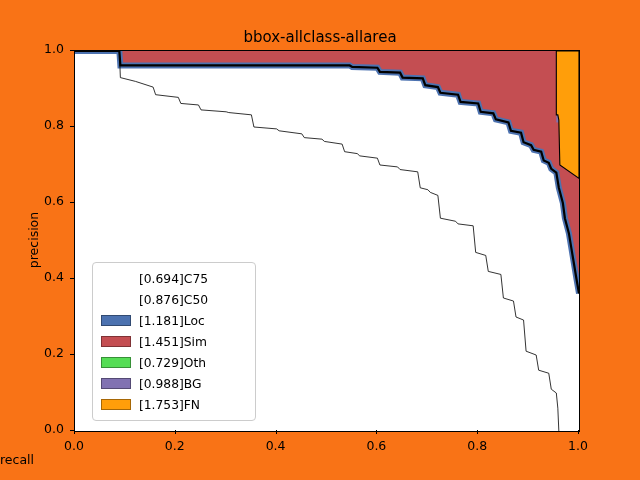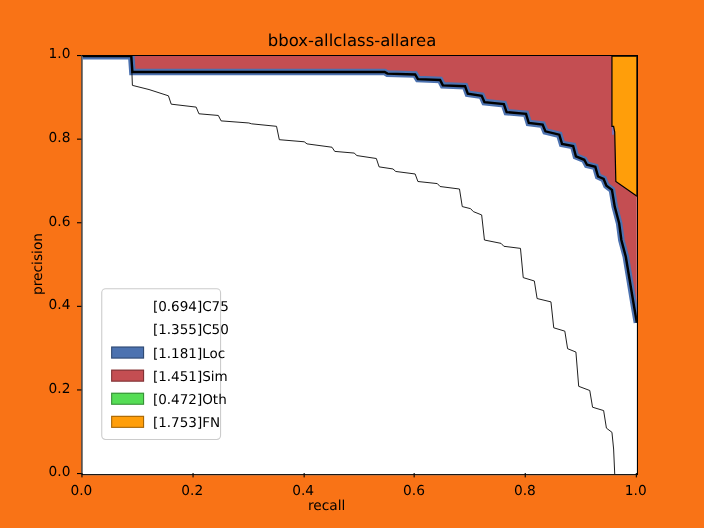--- a/index.html
+++ b/index.html
@@ -27,35 +27,35 @@
   .ticklabel-x{
     position:absolute;top:388px;font-size:12.5px;color:#000;
     text-align:center;width:60px;margin-left:-30px;
   }
   .ticklabel-y{
     position:absolute;left:-12px;font-size:12.5px;color:#000;
     text-align:right;width:60px;margin-left:-60px;margin-top:-9px;
   }
 
   #xlabel{
-    position:absolute;left:0;top:452px;width:594px;text-align:center;
+    position:absolute;left:0;top:452px;width:594px;text-align:left;
     font-size:12.5px;color:#000;
   }
   #ylabel{
     position:absolute;left:0;top:0;width:380px;
     font-size:12.5px;color:#000;text-align:center;
     transform:rotate(-90deg);transform-origin:0 0;
   }
   #ylabel-wrap{position:absolute;left:26px;top:430px;width:0;height:0;}
 
   
   #legend{
     position:absolute;left:92px;top:262px;
     background:#ffffff;border:1px solid #cccccc;border-radius:4px;
-    padding:5px 8px 5px 8px;box-sizing:border-box;width:109px;
+    padding:5px 8px 5px 8px;box-sizing:border-box;width:164px;
   }
   .legend-row{
     display:flex;align-items:center;height:21px;
   }
   .legend-swatch{
     width:30px;height:11px;flex:0 0 30px;margin-right:8px;
     border:0.7px solid rgba(0,0,0,0.35);box-sizing:border-box;
   }
   .legend-swatch.blank{border:none;background:transparent;}
   .legend-text{font-size:12.3px;color:#000;white-space:nowrap;}
@@ -112,33 +112,37 @@
     <div id="ylabel">precision</div>
   </div>
 
   <div id="legend">
       <div class="legend-row">
         <span class="legend-swatch blank"></span>
         <span class="legend-text">[0.694]C75</span>
       </div>
       <div class="legend-row">
         <span class="legend-swatch blank"></span>
-        <span class="legend-text">[1.355]C50</span>
+        <span class="legend-text">[0.876]C50</span>
       </div>
       <div class="legend-row">
         <span class="legend-swatch" style="background: rgb(76, 114, 176);"></span>
         <span class="legend-text">[1.181]Loc</span>
       </div>
       <div class="legend-row">
         <span class="legend-swatch" style="background: rgb(196, 78, 82);"></span>
         <span class="legend-text">[1.451]Sim</span>
       </div>
       <div class="legend-row">
         <span class="legend-swatch" style="background: rgb(85, 221, 85);"></span>
-        <span class="legend-text">[0.472]Oth</span>
+        <span class="legend-text">[0.729]Oth</span>
+      </div>
+      <div class="legend-row">
+        <span class="legend-swatch" style="background: rgb(129, 114, 178);"></span>
+        <span class="legend-text">[0.988]BG</span>
       </div>
       <div class="legend-row">
         <span class="legend-swatch" style="background: rgb(255, 158, 10);"></span>
         <span class="legend-text">[1.753]FN</span>
       </div>
     </div>
 
 </div>
 
 </body></html>

